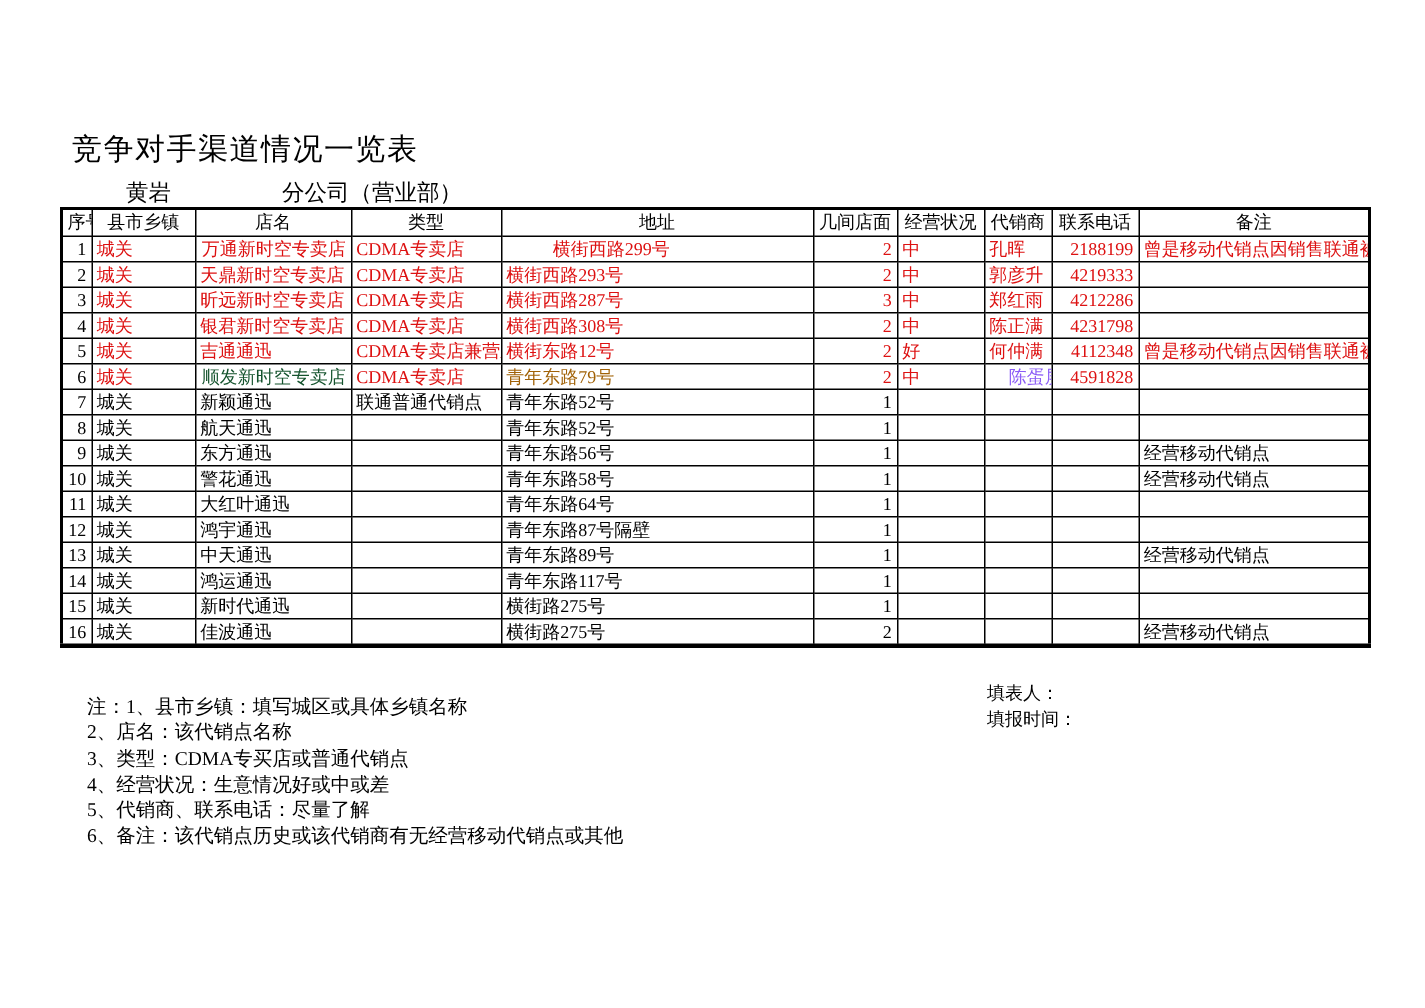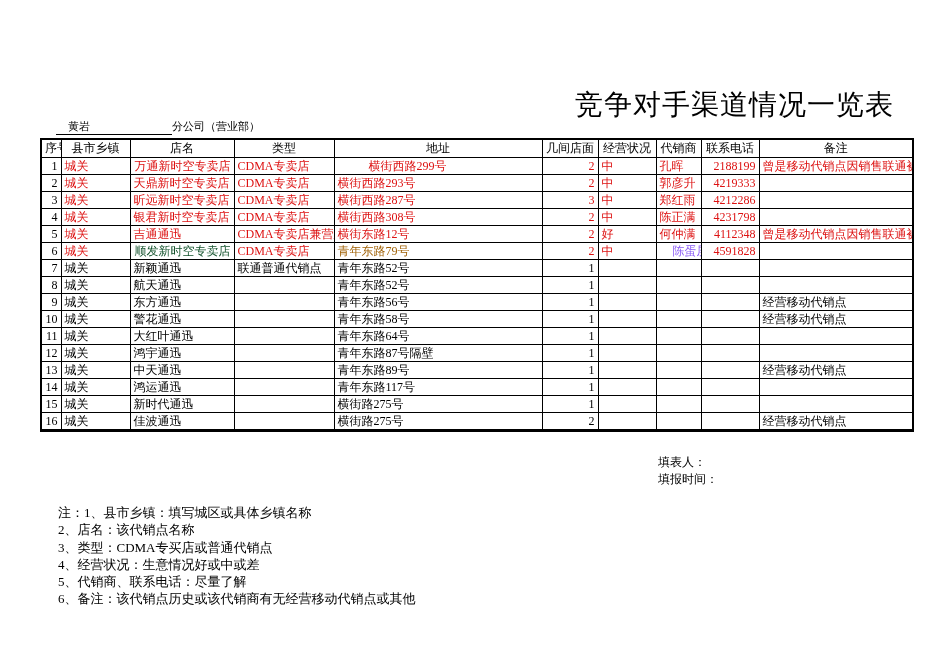--- a/index.html
+++ b/index.html
@@ -5,29 +5,29 @@
   html,body{margin:0;padding:0;background:#ffffff;}
   .page{
     position:relative;
     width:950px;height:672px;
     background:#ffffff;
     font-family:"Liberation Serif","DejaVu Serif",serif;
     color:#000;
     overflow:hidden;
   }
   .title{
-    position:absolute;left:22px;top:86px;width:872px;
-    text-align:right;
-    font-size:28px;
+    position:absolute;left:48px;top:86px;width:872px;
+    text-align:left;
+    font-size:20px;
     letter-spacing:1px;
     white-space:nowrap;
   }
   .subtitle{
-    position:absolute;left:56px;top:119px;
-    font-size:11px;white-space:nowrap;
+    position:absolute;left:72px;top:119px;
+    font-size:15px;white-space:nowrap;
   }
   .branch-underline{
     display:inline-block;
     width:104px;
     padding-left:12px;
     border-bottom:1px solid #000;
   }
   table.main{
     position:absolute;left:40px;top:138px;
     width:872px;
@@ -50,21 +50,21 @@
     height:17px;
     text-align:center;
   }
   .al-l{text-align:left;}
   .al-r{text-align:right;}
   .footer-fill{
     position:absolute;left:658px;top:454px;
     font-size:12px;line-height:17px;
   }
   .notes{
-    position:absolute;left:58px;top:504px;
+    position:absolute;left:58px;top:462px;
     font-size:13px;line-height:17.3px;
   }
 </style>
 </head>
 <body>
 
 <div class="page">
 
   <div class="title">竞争对手渠道情况一览表</div>
 

